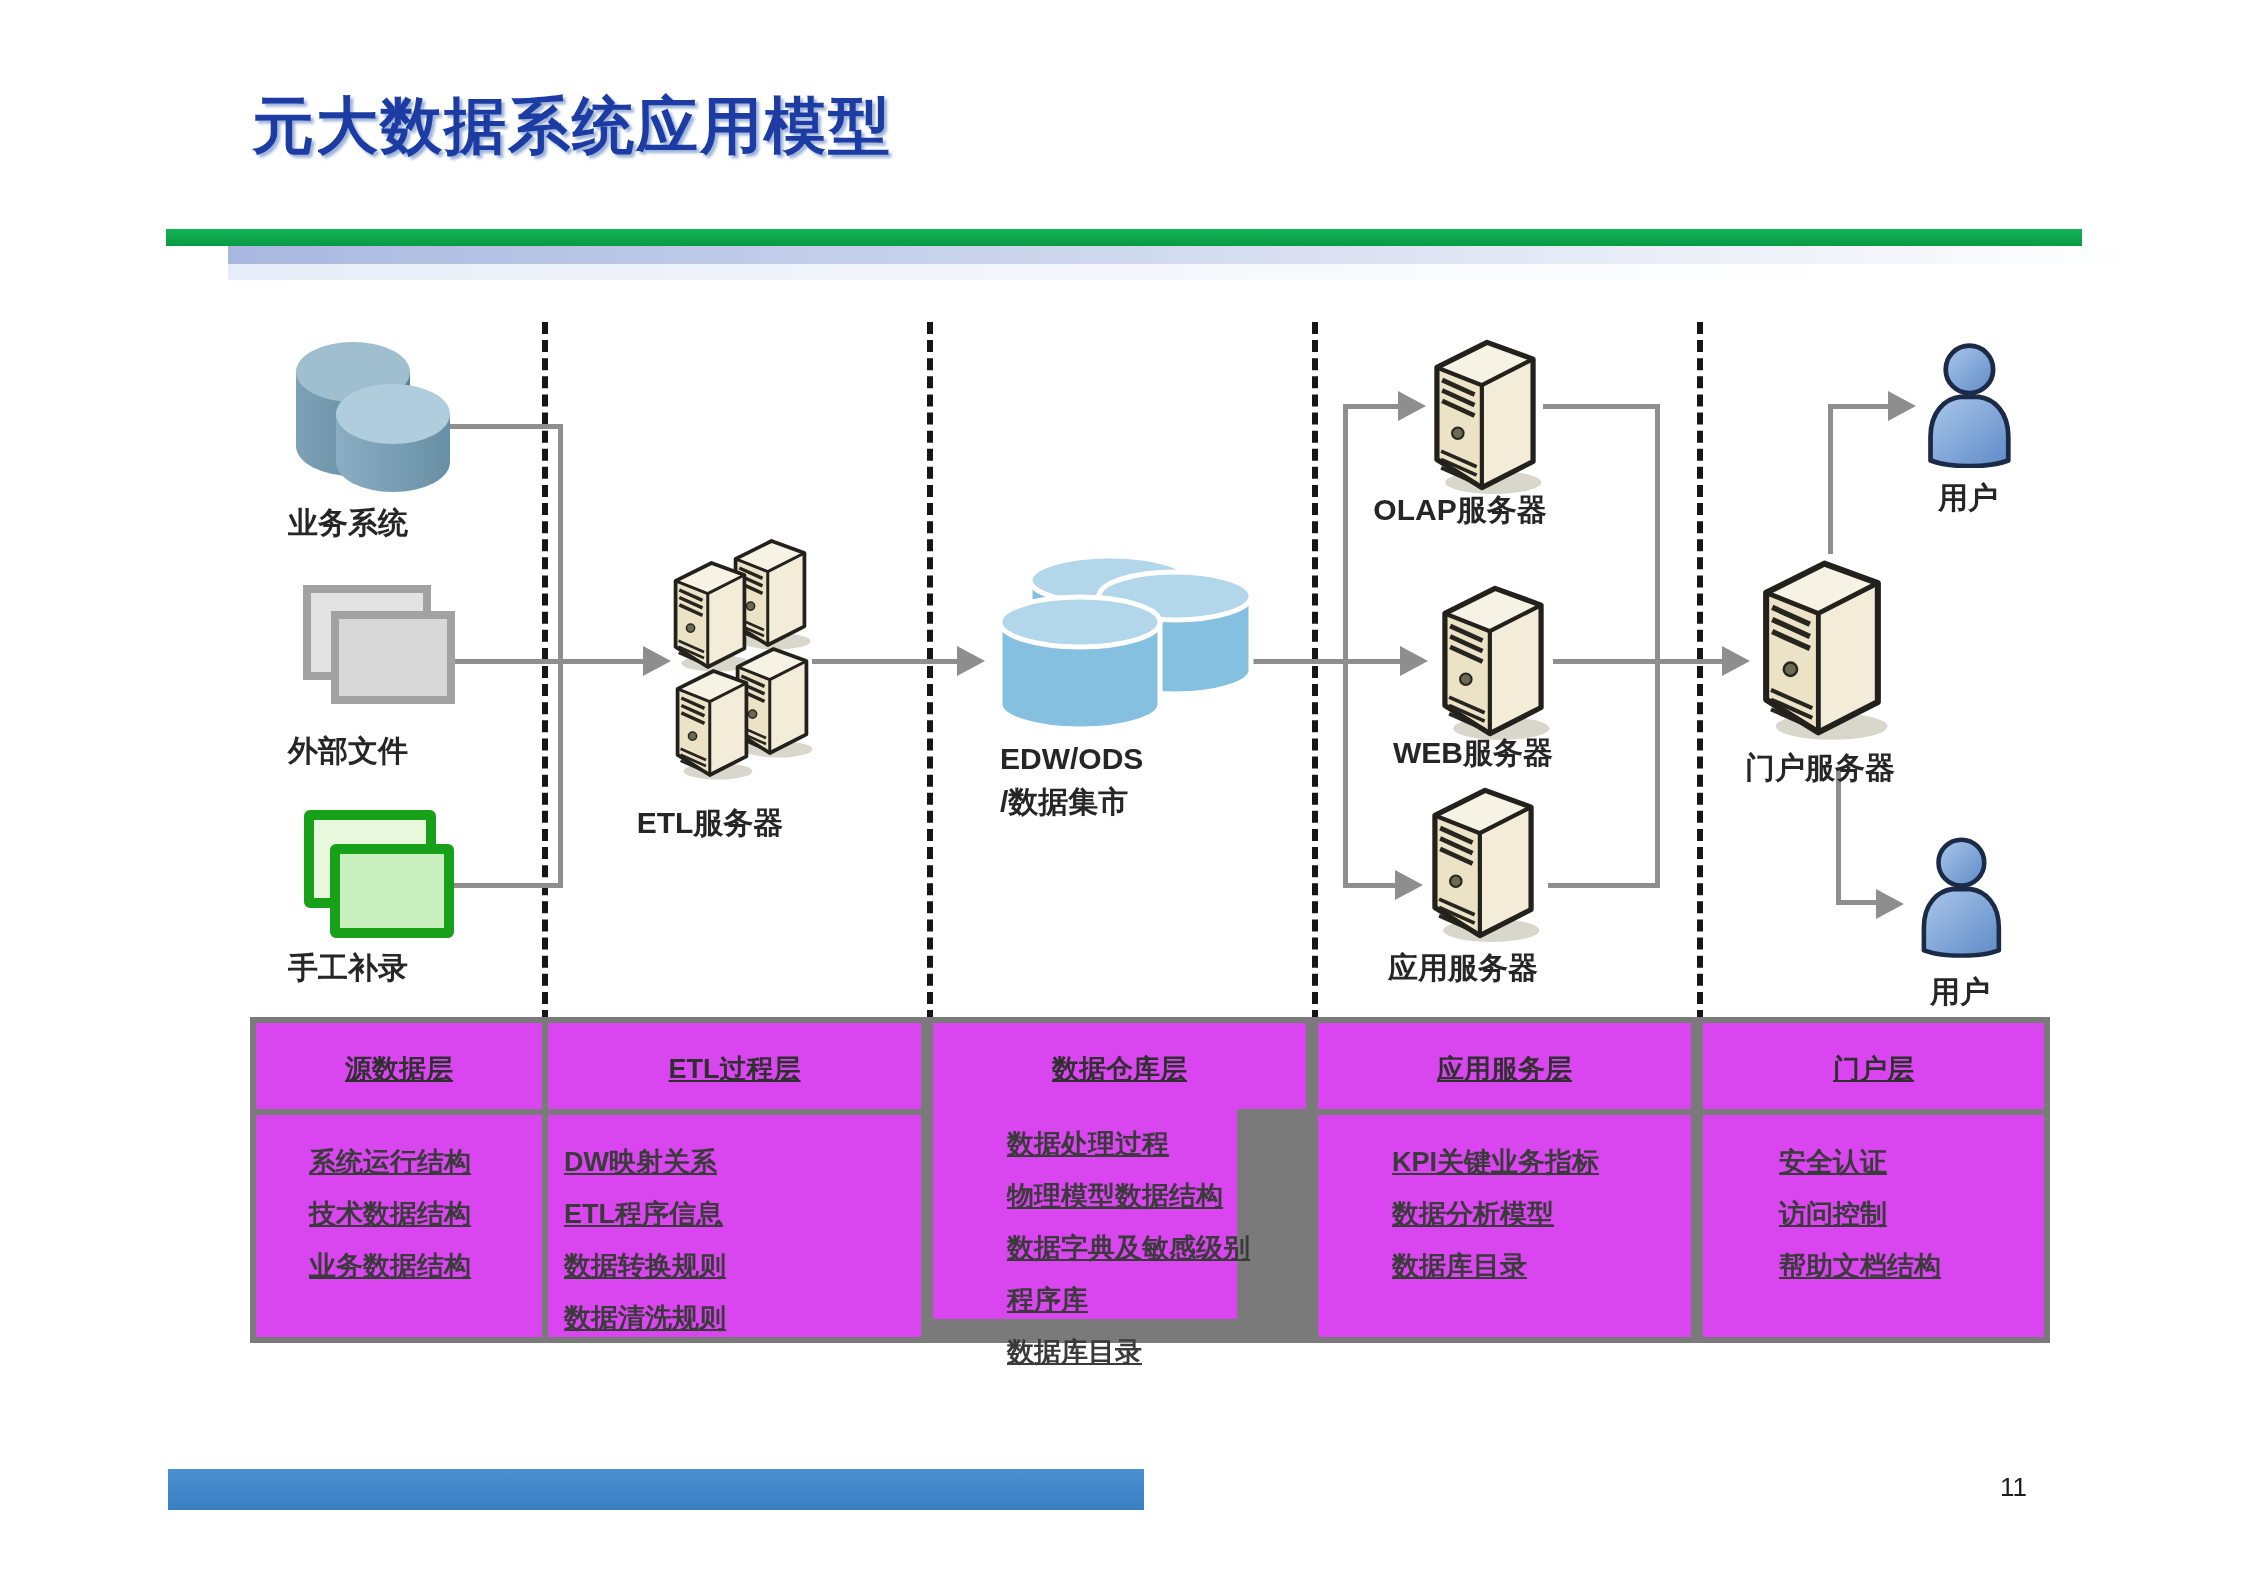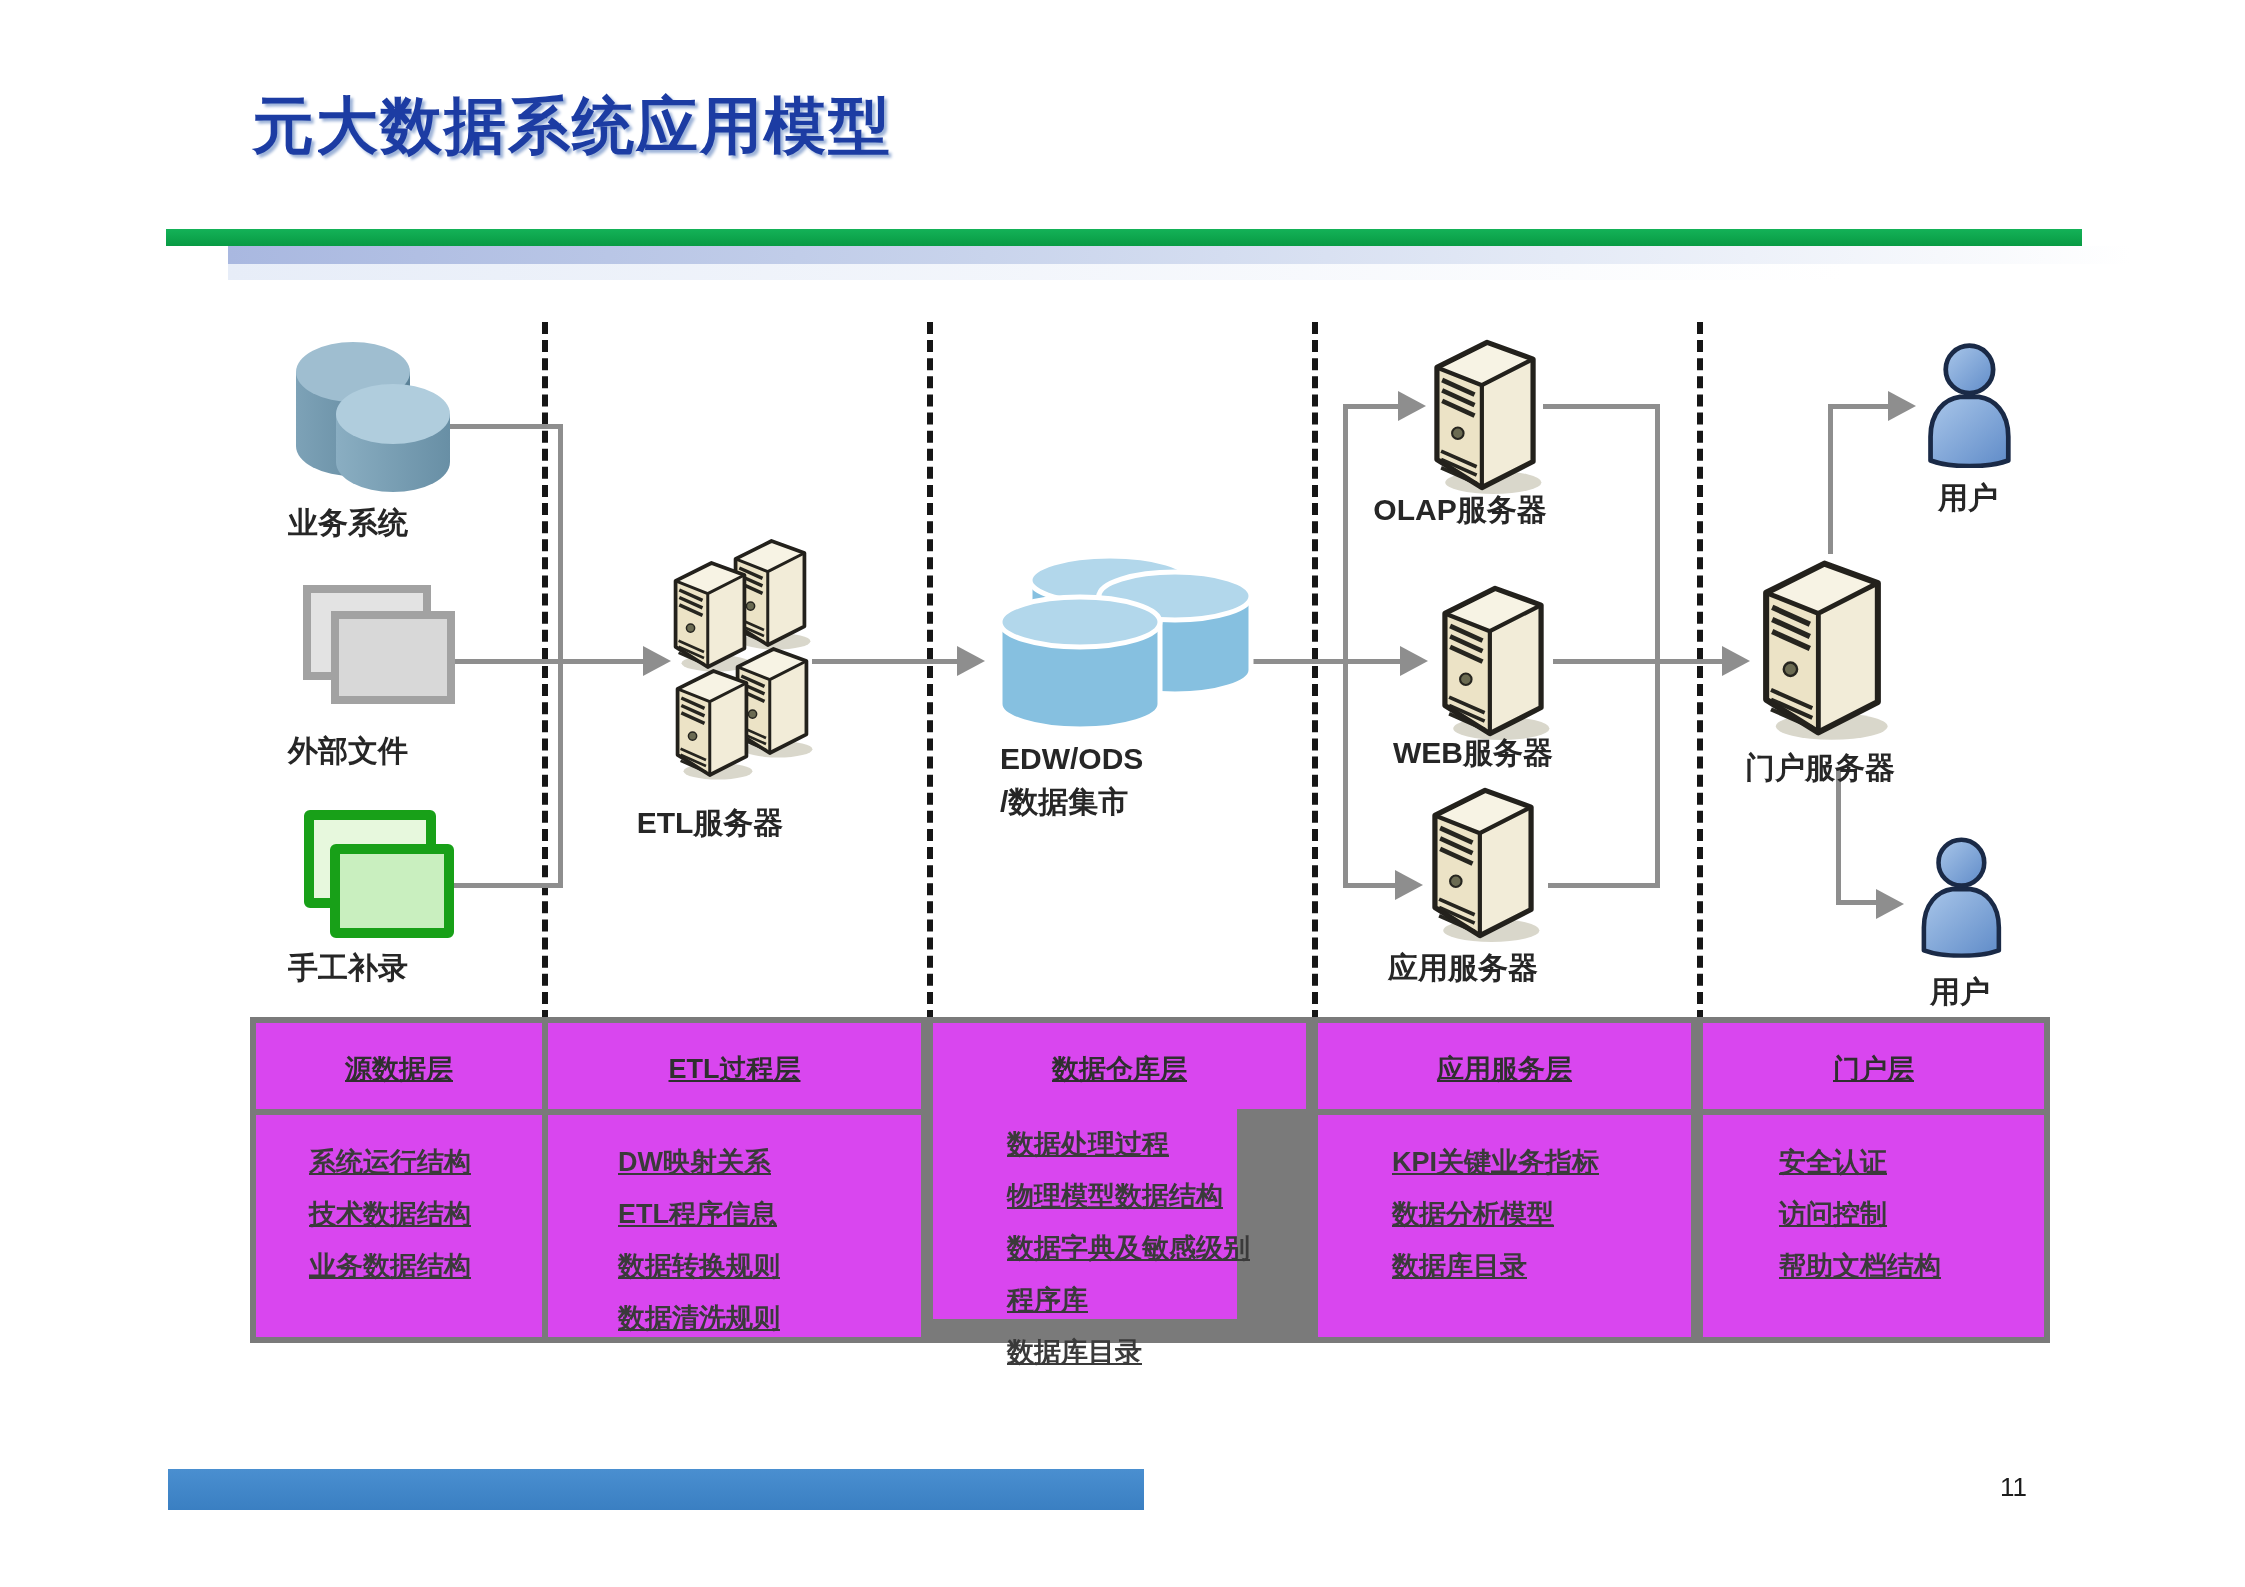--- a/index.html
+++ b/index.html
@@ -206,21 +206,21 @@
     <div class="tcell thead-cell" style="left:298px;top:6px;width:373px;height:86px">ETL过程层</div>
     <div class="tcell thead-cell" style="left:683px;top:6px;width:373px;height:86px">数据仓库层</div>
     <div class="tcell thead-cell" style="left:1068px;top:6px;width:373px;height:86px">应用服务层</div>
     <div class="tcell thead-cell" style="left:1453px;top:6px;width:341px;height:86px">门户层</div>
 
     <div class="tcell tbody-cell" style="left:6px;top:98px;width:286px;height:222px;padding-left:37px">
         <div class="titem">系统运行结构</div>
         <div class="titem">技术数据结构</div>
         <div class="titem">业务数据结构</div>
       </div>
-    <div class="tcell tbody-cell" style="left:298px;top:98px;width:373px;height:222px;padding-left:54px">
+    <div class="tcell tbody-cell" style="left:298px;top:98px;width:373px;height:222px;">
         <div class="titem">DW映射关系</div>
         <div class="titem">ETL程序信息</div>
         <div class="titem">数据转换规则</div>
         <div class="titem">数据清洗规则</div>
       </div>
     <div class="tcell tbody-cell" style="left:683px;top:80px;width:304px;height:222px;padding-left:58px">
         <div class="titem">数据处理过程</div>
         <div class="titem">物理模型数据结构</div>
         <div class="titem">数据字典及敏感级别</div>
         <div class="titem">程序库</div>

